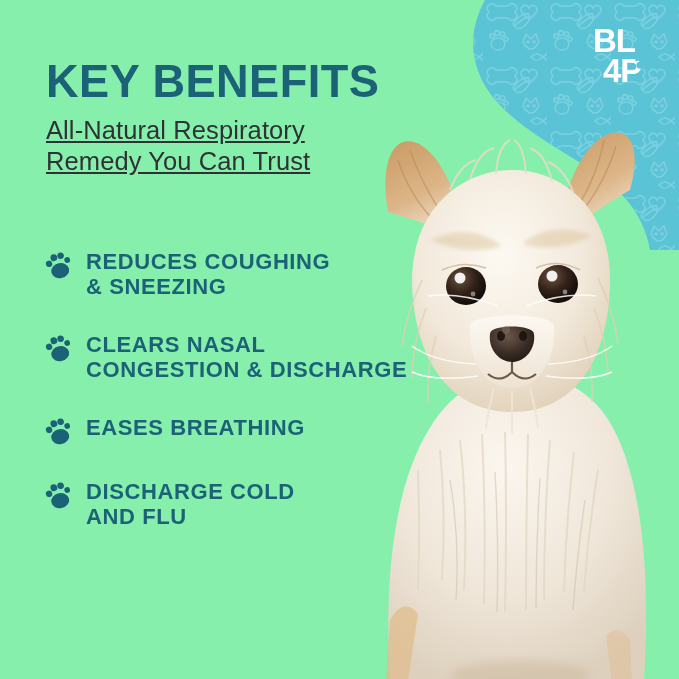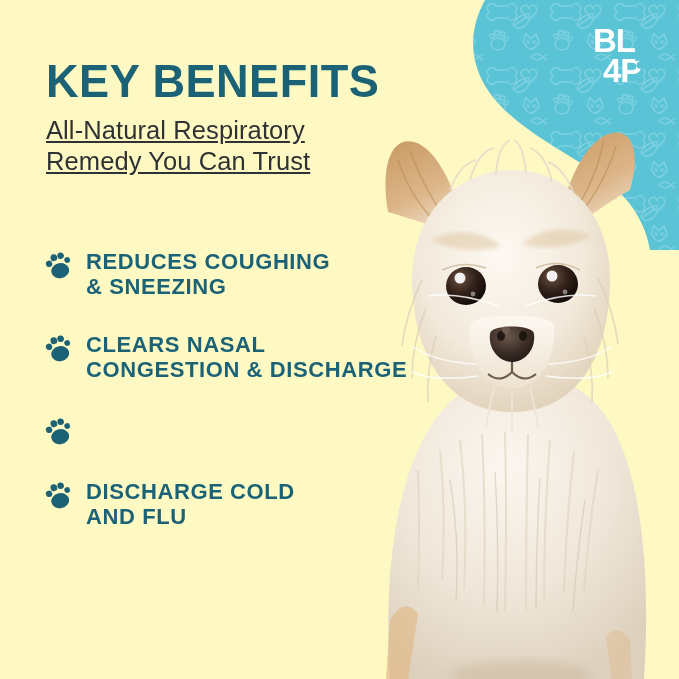--- a/index.html
+++ b/index.html
@@ -5,21 +5,21 @@
   html, body {
     margin: 0;
     padding: 0;
     background: #ffffff;
   }
   #poster {
     position: relative;
     width: 679px;
     height: 679px;
     overflow: hidden;
-    background: #fef9c3;
+    background: #86efac;
     font-family: "Liberation Sans", sans-serif;
     -webkit-font-smoothing: antialiased;
   }
 
   
   .blob-layer {
     position: absolute;
     top: 0;
     right: 0;
     width: 260px;
@@ -389,20 +389,21 @@
           <svg viewBox="0 0 28 30" xmlns="http://www.w3.org/2000/svg" aria-hidden="true">
             <g fill="#1b6277" transform="rotate(-12 14 15)">
               <ellipse cx="15" cy="21" rx="9" ry="7.5"></ellipse>
               <circle cx="5.5" cy="12" r="3.2"></circle>
               <circle cx="11.5" cy="7" r="3.4"></circle>
               <circle cx="18.5" cy="6.5" r="3.3"></circle>
               <circle cx="24" cy="12" r="2.9"></circle>
             </g>
           </svg>
         </span>
+        <span class="benefit-text">EASES BREATHING</span>
       </div>
 
       <div class="benefit">
         <span class="paw">
           <svg viewBox="0 0 28 30" xmlns="http://www.w3.org/2000/svg" aria-hidden="true">
             <g fill="#1b6277" transform="rotate(-12 14 15)">
               <ellipse cx="15" cy="21" rx="9" ry="7.5"></ellipse>
               <circle cx="5.5" cy="12" r="3.2"></circle>
               <circle cx="11.5" cy="7" r="3.4"></circle>
               <circle cx="18.5" cy="6.5" r="3.3"></circle>

